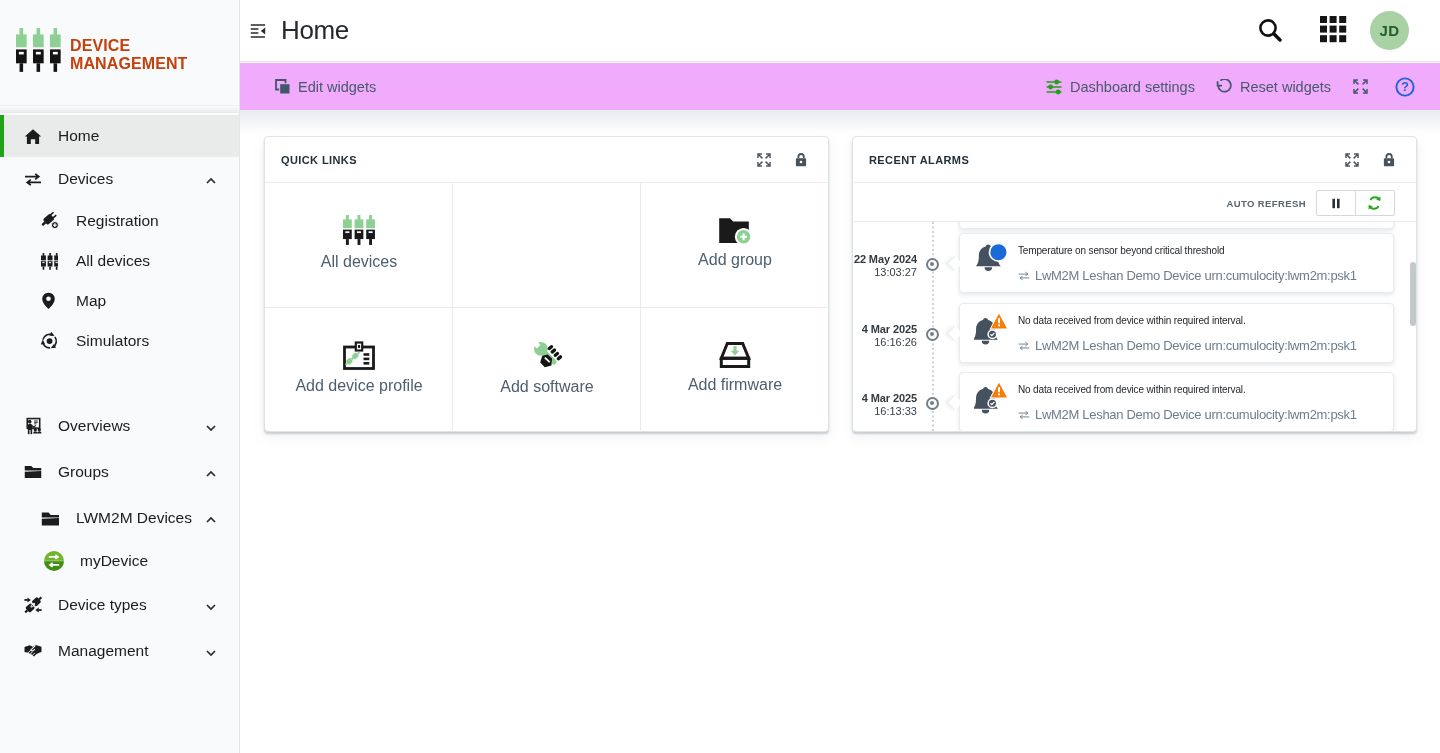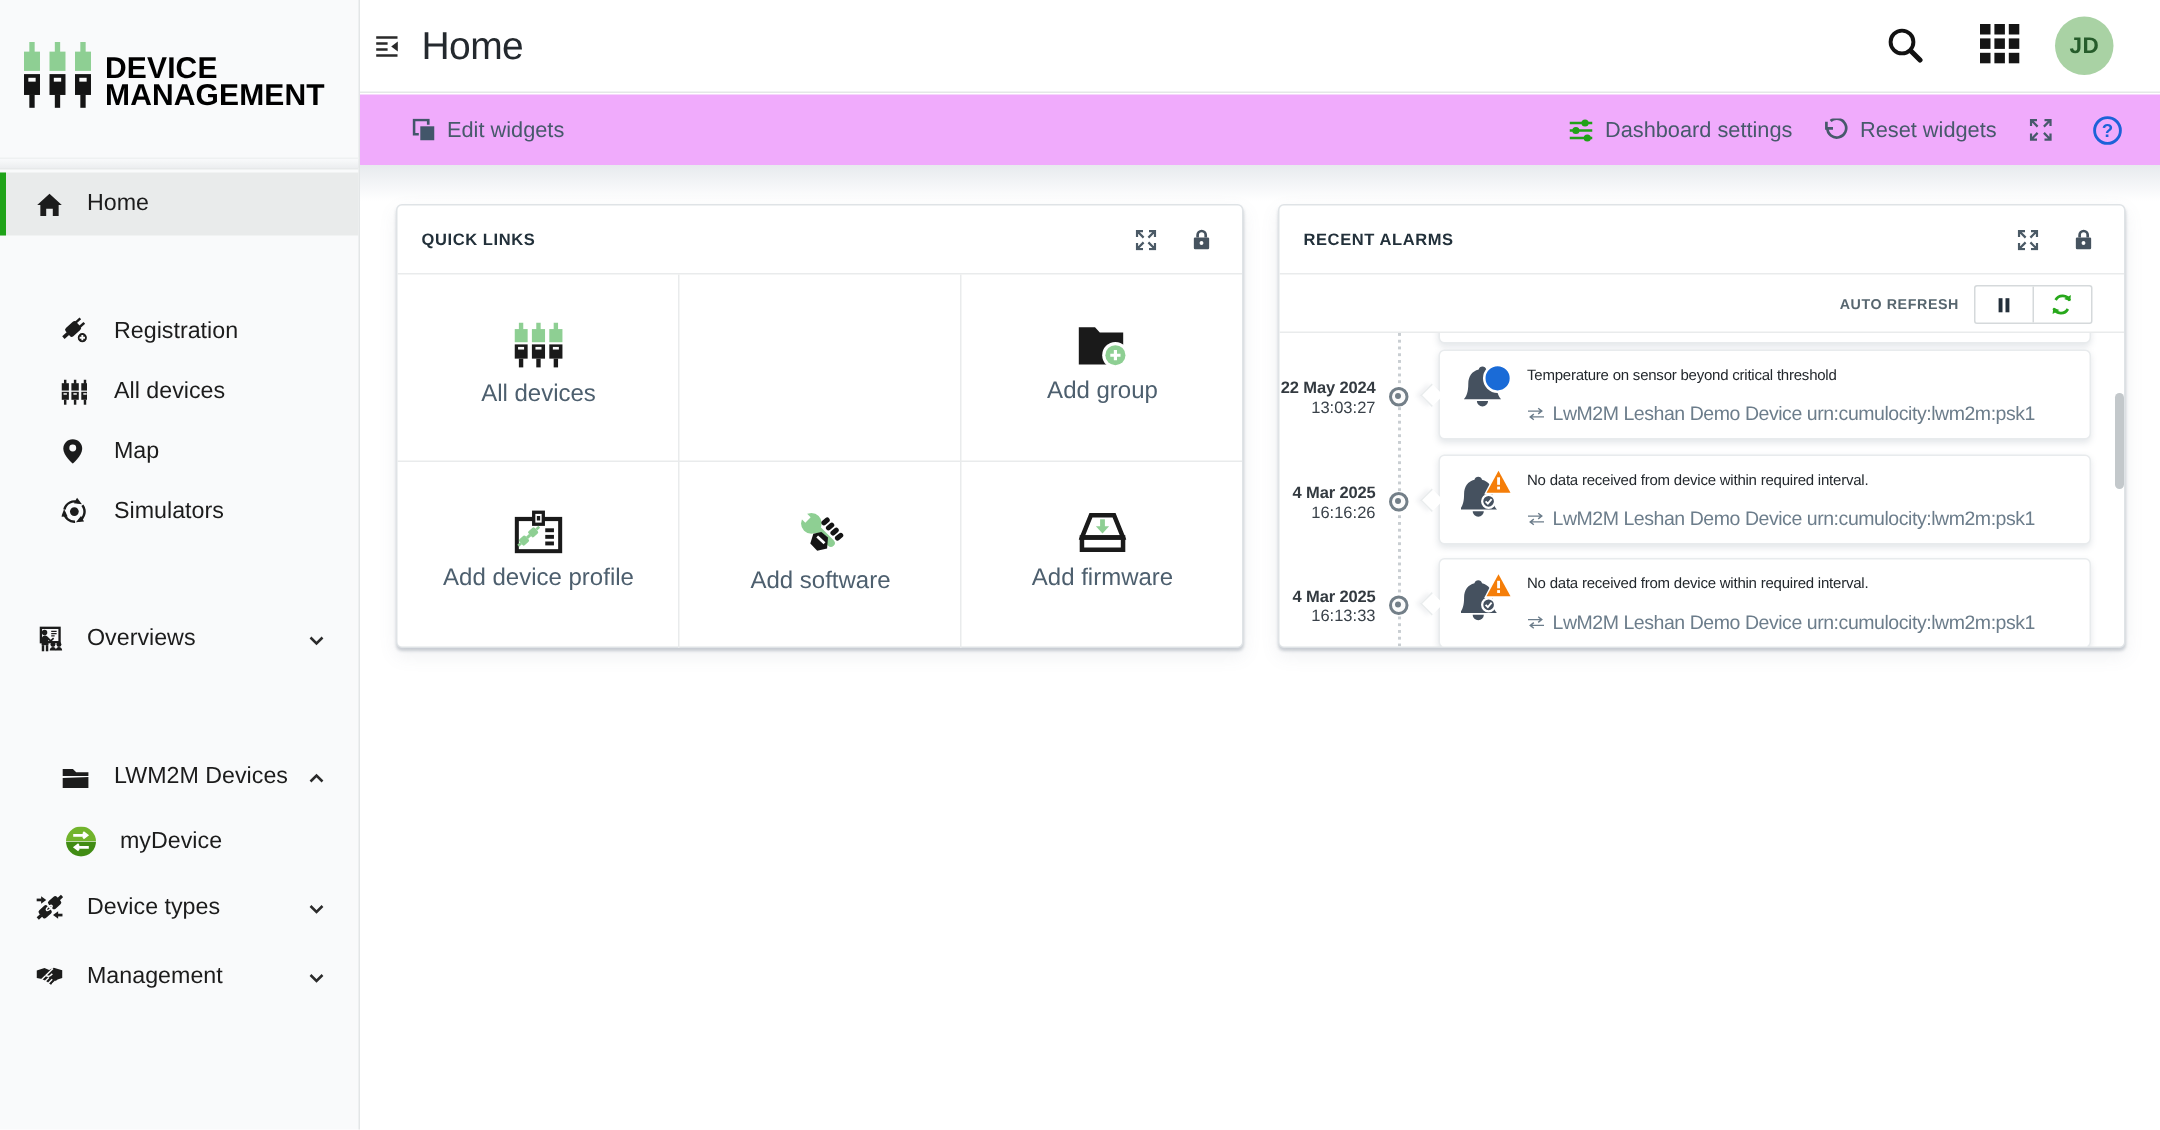--- a/index.html
+++ b/index.html
@@ -1,20 +1,20 @@
 <!DOCTYPE html>
 <html><head>
 <meta charset="utf-8">
 <style>
 * { margin:0; padding:0; box-sizing:border-box; }
 html,body { width:1440px; height:753px; overflow:hidden; font-family:"Liberation Sans", sans-serif; background:#fff; }
 
 #sidebar { position:absolute; left:0; top:0; width:240px; height:753px; background:#f9fafb; border-right:1px solid #e3e6e7; }
 #logo { position:absolute; left:16px; top:28px; }
-#logotext { position:absolute; left:70px; top:37px; font-size:20px; font-weight:bold; color:#000000; line-height:18px; letter-spacing:0.1px; }
+#logotext { position:absolute; left:70px; top:37px; font-size:16px; font-weight:bold; color:#c2410c; line-height:18px; letter-spacing:0.1px; }
 #navtop { position:absolute; left:0; top:112px; width:239px; border-top:1px solid #e7e9ea; }
 #navshade { position:absolute; left:0; top:105px; width:239px; height:7px; background:linear-gradient(rgba(62,76,88,0.0), rgba(62,76,88,0.07)); border-top:1px solid #eff1f2; }
 .nav { position:absolute; left:0; width:239px; color:#1c1c1c; font-size:15.5px; }
 .nav span { position:absolute; top:50%; transform:translateY(-50%); }
 .nav .ic { left:24px; width:18px; height:18px; display:flex; align-items:center; }
 .nav .ic2 { left:41px; width:18px; height:18px; display:flex; align-items:center; }
 .nav .ic3 { left:44px; width:22px; height:22px; display:flex; align-items:center; }
 .nav .txt { left:58px; }
 .nav .txt2 { left:76px; }
 .nav .txt3 { left:80px; }
@@ -94,20 +94,32 @@
     <div id="navtop"></div>
 <div class="nav active" style="top:115px;height:42px;">
       <div class="activebar"></div>
       <span class="ic">
         <svg width="18" height="17" viewBox="0 0 18 17">
           <path d="M9 1.2 L17.2 8.6 h-2.1 V16 h-3.9 v-4.8 H6.8 V16 H2.9 V8.6 H0.8 Z" fill="#1c1c1c"></path>
         </svg>
       </span>
       <span class="txt">Home</span>
     </div>
+<div class="nav" style="top:157px;height:44px;">
+      <span class="ic">
+        <svg width="18" height="13" viewBox="0 0 18 13">
+          <path d="M1 3.6 H14.6 M11.2 0.8 L14.8 3.6 L11.2 6.4" fill="none" stroke="#1c1c1c" stroke-width="1.7"></path>
+<path d="M17 9.4 H3.4 M6.8 6.6 L3.2 9.4 L6.8 12.2" fill="none" stroke="#1c1c1c" stroke-width="1.7"></path>
+        </svg>
+      </span>
+      <span class="txt">Devices</span>
+      <span class="chev"><svg width="12" height="12" viewBox="0 0 12 12">
+          <path d="M2 8 L6 4 L10 8" fill="none" stroke="#2b2b2b" stroke-width="1.7"></path>
+        </svg></span>
+    </div>
 <div class="nav" style="top:201px;height:40px;">
       <span class="ic2">
         <svg width="21" height="20" viewBox="0 0 21 20">
           <g transform="translate(9.0,8.0) rotate(-42)">
             <rect x="-5.5" y="-4.3" width="11" height="8.6" rx="1.892" fill="#1c1c1c"></rect>
             <rect x="-10.120000000000001" y="-1.376" width="4.95" height="2.752" fill="#1c1c1c"></rect>
             <rect x="4.5" y="-3.268" width="5.18" height="1.892" fill="#1c1c1c"></rect>
             <rect x="4.5" y="1.376" width="5.18" height="1.892" fill="#1c1c1c"></rect>
           </g>
           <circle cx="16.2" cy="14.8" r="4.1" fill="#1c1c1c" stroke="#fbfbfb" stroke-width="1.1"></circle>
@@ -173,20 +185,32 @@
           <rect x="8.0" y="15" width="2.0" height="5" fill="#1c1c1c"></rect>
           <circle cx="13.8" cy="14.5" r="2.0" fill="#1c1c1c"></circle>
           <path d="M11.2 19.3 c0-1.8 1.2-2.8 2.6-2.8 s2.6 1 2.6 2.8 Z" fill="#1c1c1c"></path>
           <circle cx="18.7" cy="14.5" r="2.0" fill="#1c1c1c"></circle>
           <path d="M16.1 19.3 c0-1.8 1.2-2.8 2.6-2.8 s2.6 1 2.6 2.8 Z" fill="#1c1c1c"></path>
         </svg>
       </span>
       <span class="txt">Overviews</span>
       <span class="chev"><svg width="12" height="12" viewBox="0 0 12 12">
           <path d="M2 4 L6 8 L10 4" fill="none" stroke="#2b2b2b" stroke-width="1.7"></path>
+        </svg></span>
+    </div>
+<div class="nav" style="top:449px;height:46px;">
+      <span class="ic">
+        <svg width="19" height="16" viewBox="0 0 19 16">
+          <path d="M0.8 1.6 h6.8 l2.2 2.3 h8.4 v2.5 H0.8 Z" fill="#1c1c1c"></path>
+          <path d="M0.8 7.7 L18.2 7.0 v7.4 H0.8 Z" fill="#1c1c1c"></path>
+        </svg>
+      </span>
+      <span class="txt">Groups</span>
+      <span class="chev"><svg width="12" height="12" viewBox="0 0 12 12">
+          <path d="M2 8 L6 4 L10 8" fill="none" stroke="#2b2b2b" stroke-width="1.7"></path>
         </svg></span>
     </div>
 <div class="nav" style="top:495px;height:46px;">
       <span class="ic2">
         <svg width="18" height="15" viewBox="0 0 18 15">
           <path d="M0.8 1.6 h6.8 l2.2 2.3 h8.4 v2.5 H0.8 Z" fill="#1c1c1c"></path>
           <path d="M0.8 7.7 L18.2 7.0 v7.4 H0.8 Z" fill="#1c1c1c"></path>
         </svg>
       </span>
       <span class="txt2">LWM2M Devices</span>

